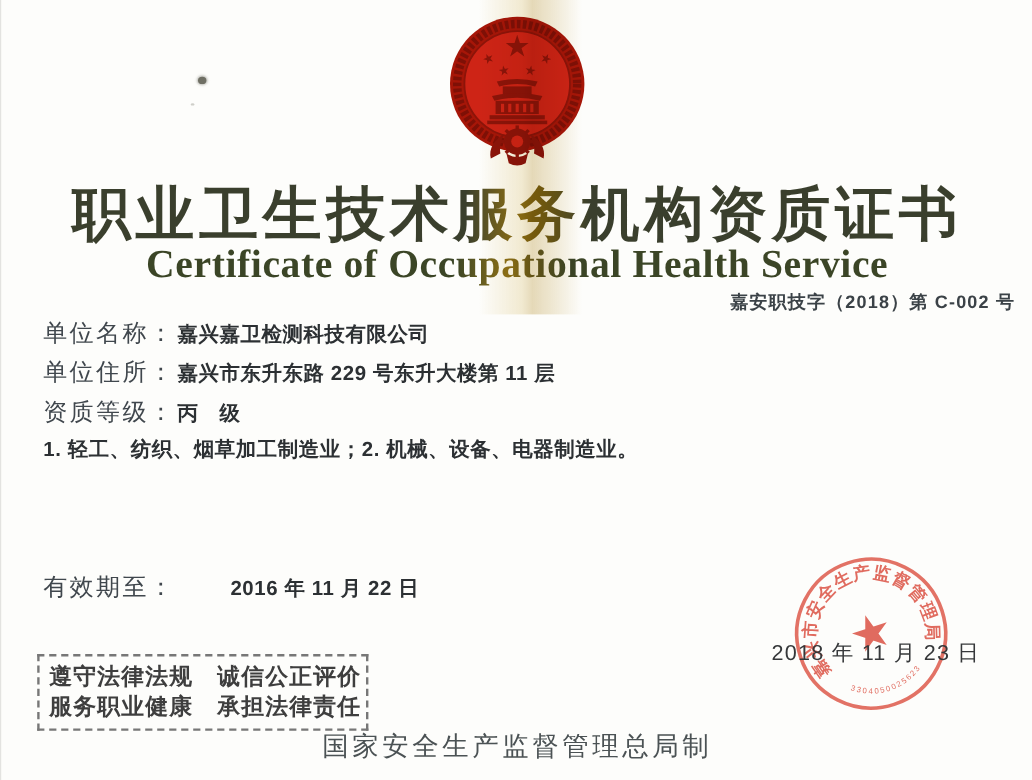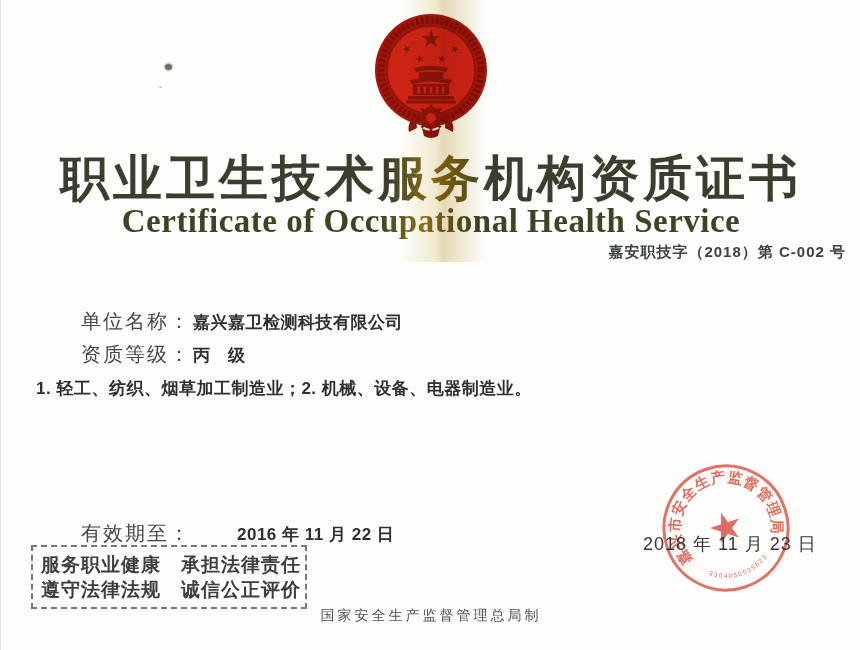--- a/index.html
+++ b/index.html
@@ -31,40 +31,40 @@
     background:linear-gradient(90deg,#3b4526 0%,#3b4526 44%,#8f7317 49%,#3b4526 55%,#3b4526 100%);
     -webkit-background-clip:text;background-clip:text;color:transparent;
   }
   .cert-no{
     position:absolute;top:243px;right:15px;font-size:15px;font-weight:700;color:#3b4247;letter-spacing:1px;
   }
   
   .fields{position:absolute;left:35px;top:264px;width:800px;}
   .row{display:flex;align-items:baseline;height:33px;}
   .row .label{
-    flex:0 0 112px;font-family:"Liberation Serif",serif;font-size:20px;color:#40474d;letter-spacing:2px;margin-left:45px;
+    flex:0 0 112px;font-family:"Liberation Serif",serif;font-size:20px;color:#40474d;letter-spacing:2px;
   }
-  .row .value{font-size:17px;font-weight:bold;color:#2c3033;letter-spacing:0.5px;margin-top:47px;}
+  .row .value{font-size:17px;font-weight:bold;color:#2c3033;letter-spacing:0.5px;}
   .validity{position:absolute;left:35px;top:476px;width:500px;gap:44px;}
   
   .motto-box{
     position:absolute;left:30px;top:545px;width:256px;padding:5px 8px;
     border:2px dashed #777;text-align:center;
     font-family:"Liberation Serif",serif;font-weight:bold;font-size:19px;line-height:25px;
     color:#3e3e3e;letter-spacing:1px;white-space:nowrap;
   }
   
   .seal{position:absolute;left:640px;top:446px;width:170px;height:170px;opacity:.85;mix-blend-mode:multiply;z-index:1;}
   .issue-date{
     position:absolute;left:642px;top:532px;z-index:2;
     font-size:18px;font-weight:normal;color:#36383a;letter-spacing:1px;white-space:nowrap;
   }
   .footer{
     position:absolute;left:0;top:607px;width:100%;text-align:center;
-    font-size:14px;color:#4b5254;letter-spacing:3px;font-weight:500;
+    font-size:22px;color:#4b5254;letter-spacing:3px;font-weight:500;
   }
 </style>
 </head>
 <body>
 
 <div class="page">
 
   <div class="fold-stripe"></div>
   <div class="speck"></div>
 
@@ -123,36 +123,40 @@
   <h2 class="title-en">Certificate of Occupational Health Service</h2>
 
   <div class="cert-no">嘉安职技字（2018）第 C-002 号</div>
 
   <div class="fields">
     <div class="row">
       <span class="label">单位名称：</span>
       <span class="value">嘉兴嘉卫检测科技有限公司</span>
     </div>
     <div class="row">
+      <span class="label">单位住所：</span>
+      <span class="value">嘉兴市东升东路 229 号东升大楼第 11 层</span>
+    </div>
+    <div class="row">
       <span class="label">资质等级：</span>
       <span class="value">丙　级</span>
     </div>
     <div class="row">
       <span class="value">1. 轻工、纺织、烟草加工制造业；2. 机械、设备、电器制造业。</span>
     </div>
   </div>
 
   <div class="row validity">
     <span class="label">有效期至：</span>
     <span class="value">2016 年 11 月 22 日</span>
   </div>
 
   <div class="motto-box">
+    <div>遵守法律法规　诚信公正评价</div>
     <div>服务职业健康　承担法律责任</div>
-    <div>遵守法律法规　诚信公正评价</div>
   </div>
 
   <svg class="seal" viewBox="0 0 170 170">
     <g transform="rotate(-18 85 82)">
       <circle cx="85" cy="82" r="62" fill="none" stroke="#e05a4c" stroke-width="3"></circle>
       <path id="ringArc" d="M43.3,101.4 A46,46 0 1,1 126.7,101.4" fill="none"></path>
       <path id="codeArc" d="M44,110.7 A50,50 0 0,0 126,110.7" fill="none"></path>
       <text font-size="14.5" fill="#dd5244" letter-spacing="1" font-weight="bold">
         <textPath href="#ringArc" startOffset="50%" text-anchor="middle">嘉兴市安全生产监督管理局</textPath>
       </text>

